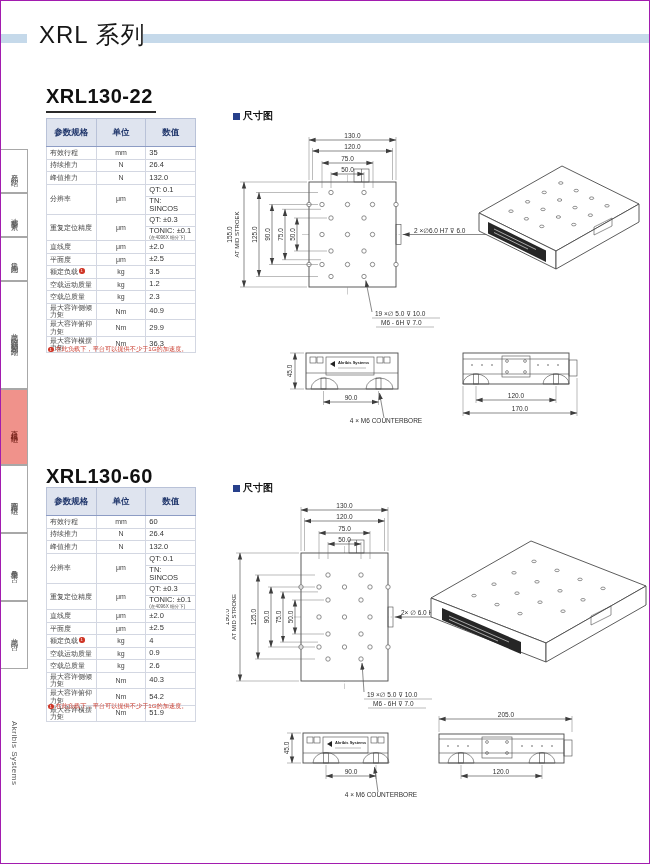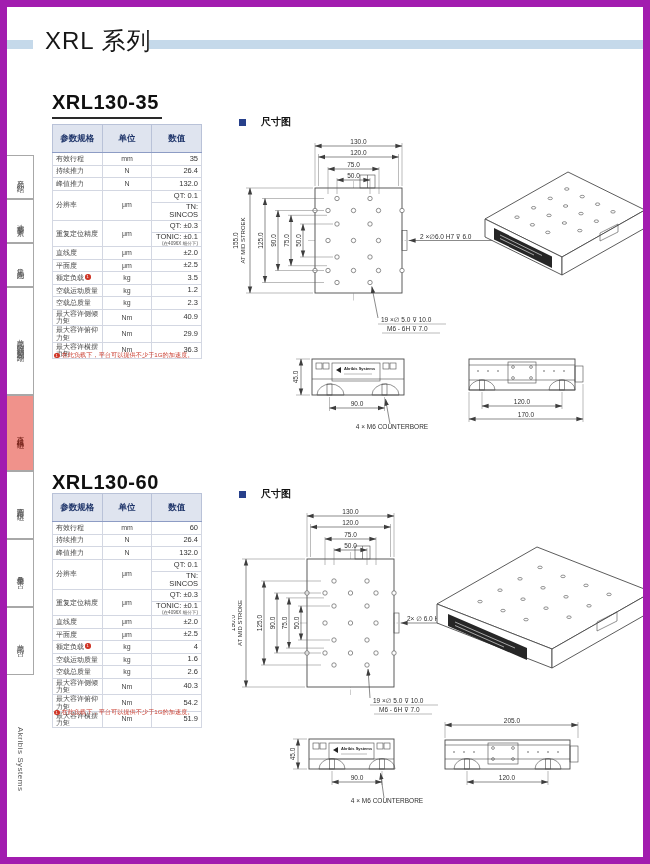--- a/index.html
+++ b/index.html
@@ -1,16 +1,16 @@
 <!DOCTYPE html>
 <html><head>
 <meta charset="utf-8">
 <style>
   html,body{margin:0;padding:0;background:#e9e9e9;}
-  .page{position:relative;width:650px;height:864px;background:#ffffff;border:7px solid #a21caf;
+  .page{position:relative;width:650px;height:864px;background:#ffffff;border:1px solid #a21caf;
         box-sizing:border-box;overflow:hidden;font-family:"Liberation Sans","DejaVu Sans",sans-serif;}
   
   .bar{position:absolute;height:9px;top:33px;}
   .page-title{position:absolute;left:38px;top:18px;height:32px;line-height:32px;
         font-size:24px;font-weight:500;color:#161616;letter-spacing:1px;}
   
   .side-tab{position:absolute;left:0;width:27px;box-sizing:border-box;
         border:1px solid #a8a8a8;border-left:none;background:#fff;
         display:flex;align-items:center;justify-content:center;
         writing-mode:vertical-rl;text-orientation:upright;
@@ -24,30 +24,30 @@
         border-bottom:2px solid #2a2a2a;padding:0 3px 3px 0;letter-spacing:0.5px;}
   
   .spec{position:absolute;left:45px;border-collapse:collapse;width:150px;background:#fff;
         border:1px solid #8d9cc4;table-layout:fixed;}
   .spec th{background:#dfe4ef;color:#20366b;font-size:8.5px;font-weight:bold;height:19px;
         border:1px solid #b9c2d8;border-bottom:1px solid #8d9cc4;padding:4px;}
   .spec td{border:1px solid #d3d7e2;height:11.5px;padding:0 3px;font-size:7px;color:#474747;
         line-height:1.1;}
   .spec td.c0{text-align:left;width:66px;}
   .spec td.c1{text-align:center;width:32px;}
-  .spec td.c2{text-align:right;width:48px;font-size:7.5px;color:#333;}
+  .spec td.c2{text-align:left;width:48px;font-size:7.5px;color:#333;}
   .spec .sub{font-size:4.6px;line-height:5px;color:#555;}
   .fnmark{display:inline-block;background:#cf3526;color:#fff;border-radius:50%;
         width:5.5px;height:5.5px;line-height:5.5px;font-size:4.2px;text-align:center;
         vertical-align:top;margin-left:1px;}
   .footnote{position:absolute;left:46px;font-size:6.2px;color:#c9392b;display:flex;
         align-items:center;gap:2px;}
   
   .dwg-head{position:absolute;left:232px;font-size:10px;font-weight:bold;color:#111;
-        display:flex;align-items:center;gap:15px;}
+        display:flex;align-items:center;gap:3px;}
   .bullet{display:inline-block;width:7px;height:7px;}
   
   svg{position:absolute;}
   .b{stroke:#4a4a4a;stroke-width:0.9;fill:#fff;}
   .t{stroke:#4a4a4a;stroke-width:0.6;fill:none;}
   .ext{stroke:#6a6a6a;stroke-width:0.45;fill:none;}
   .dim{stroke:#3d3d3d;stroke-width:0.6;fill:none;}
   .cl{stroke:#9a9a9a;stroke-width:0.5;fill:none;stroke-dasharray:7 2 1.5 2;}
   .hole{stroke:#5e5e5e;stroke-width:0.7;fill:#fff;}
   .dot{fill:#5e5e5e;}
@@ -69,21 +69,21 @@
   <div class="side-tab" style="top:148px;height:44px;">产品介绍</div>
   <div class="side-tab" style="top:192px;height:44px;">选型要素</div>
   <div class="side-tab" style="top:236px;height:44px;">常见问题</div>
   <div class="side-tab" style="top:280px;height:108px;">龙门平台的运动控制介绍</div>
   <div class="side-tab active" style="top:388px;height:76px;">直线模组</div>
   <div class="side-tab" style="top:464px;height:68px;">音圈模组</div>
   <div class="side-tab" style="top:532px;height:68px;">堆叠平台</div>
   <div class="side-tab" style="top:600px;height:68px;">龙门平台</div>
   <div class="brand-vert">Akribis Systems</div>
 
-  <div class="sec-heading" style="top:84px;">XRL130-35</div>
+  <div class="sec-heading" style="top:84px;">XRL130-22</div>
   <table class="spec" style="top:117px;">
       <thead>
         <tr>
           <th>参数规格</th>
           <th>单位</th>
           <th>数值</th>
         </tr>
       </thead>
       <tbody>
         <tr>
@@ -399,21 +399,21 @@
           <td class="c2"><span>±2.5</span></td>
         </tr>
         <tr>
           <td class="c0"><span>额定负载</span><span class="fnmark">1</span></td>
           <td class="c1"><span>kg</span></td>
           <td class="c2"><span>4</span></td>
         </tr>
         <tr>
           <td class="c0"><span>空载运动质量</span></td>
           <td class="c1"><span>kg</span></td>
-          <td class="c2"><span>1.6</span></td>
+          <td class="c2"><span>0.9</span></td>
         </tr>
         <tr>
           <td class="c0"><span>空载总质量</span></td>
           <td class="c1"><span>kg</span></td>
           <td class="c2"><span>2.6</span></td>
         </tr>
         <tr>
           <td class="c0"><span>最大容许侧倾力矩</span></td>
           <td class="c1"><span>Nm</span></td>
           <td class="c2"><span>40.3</span></td>

